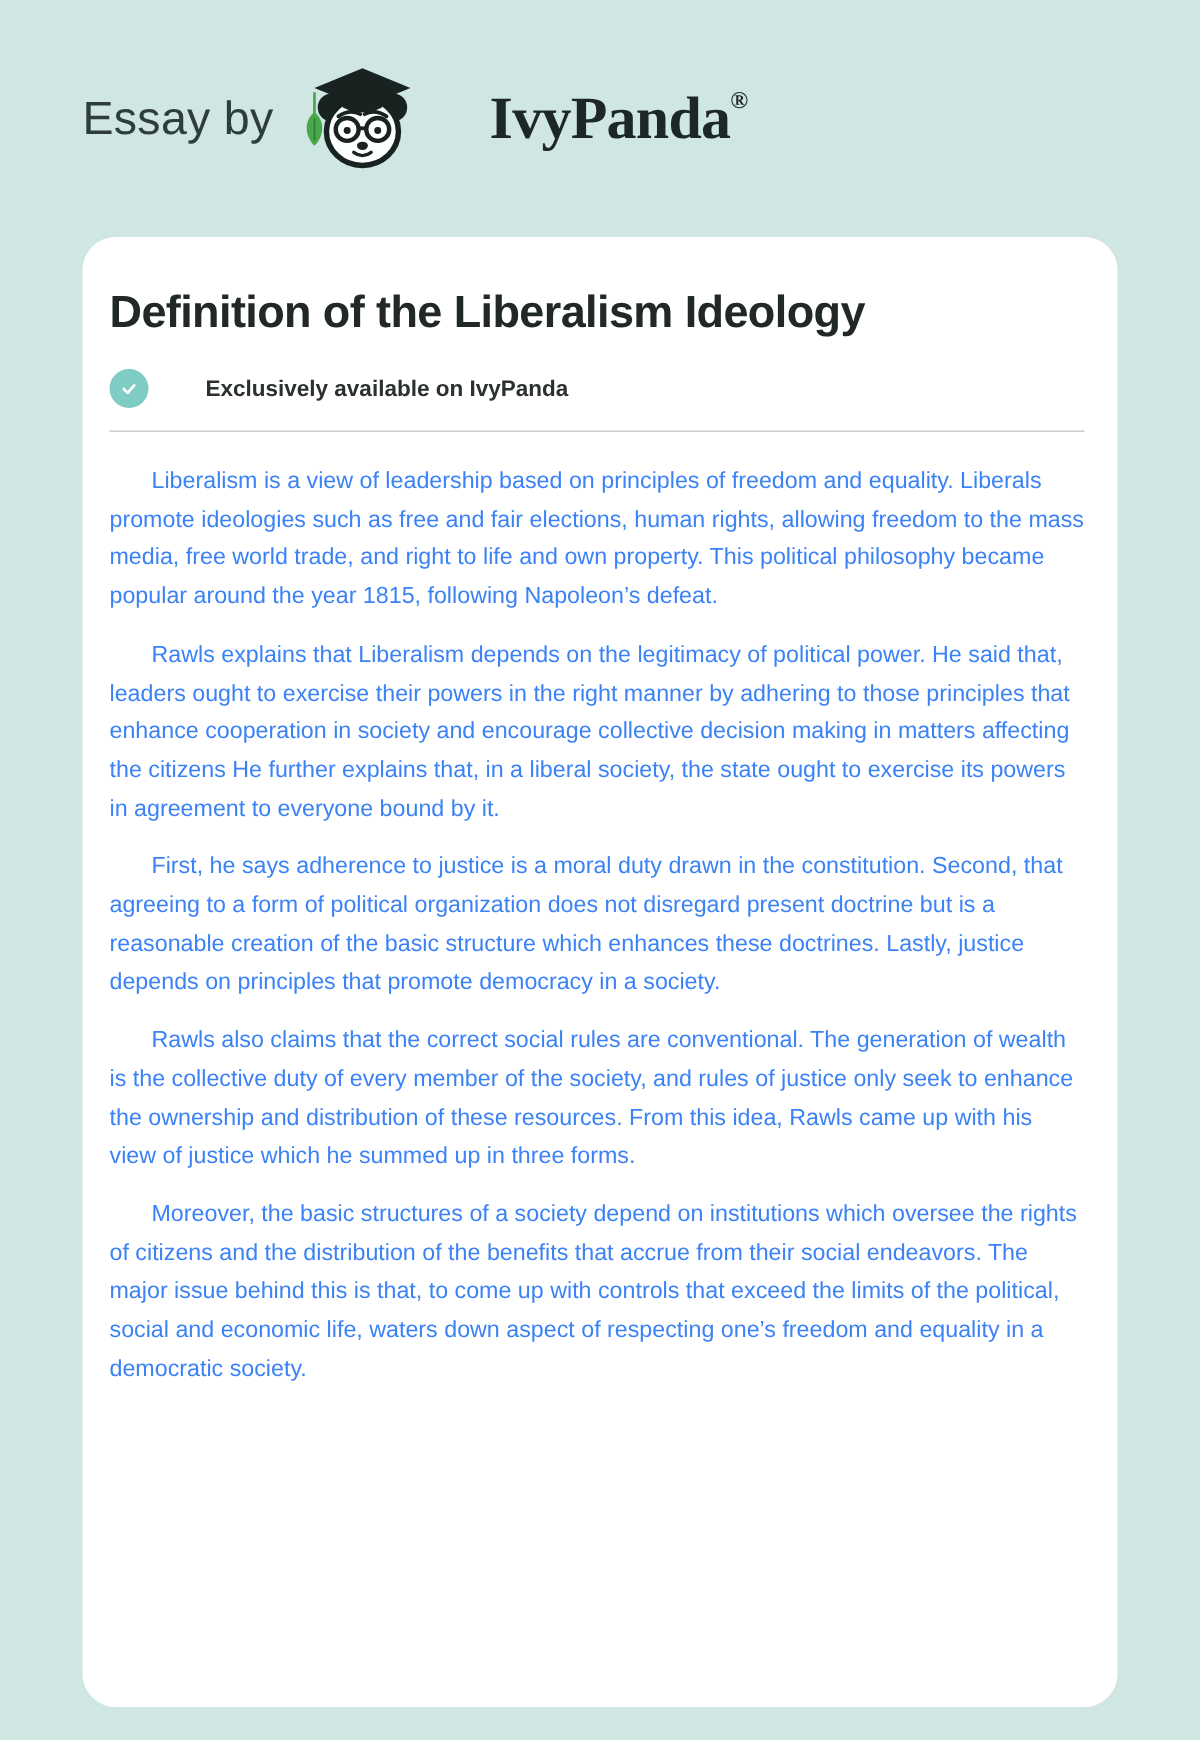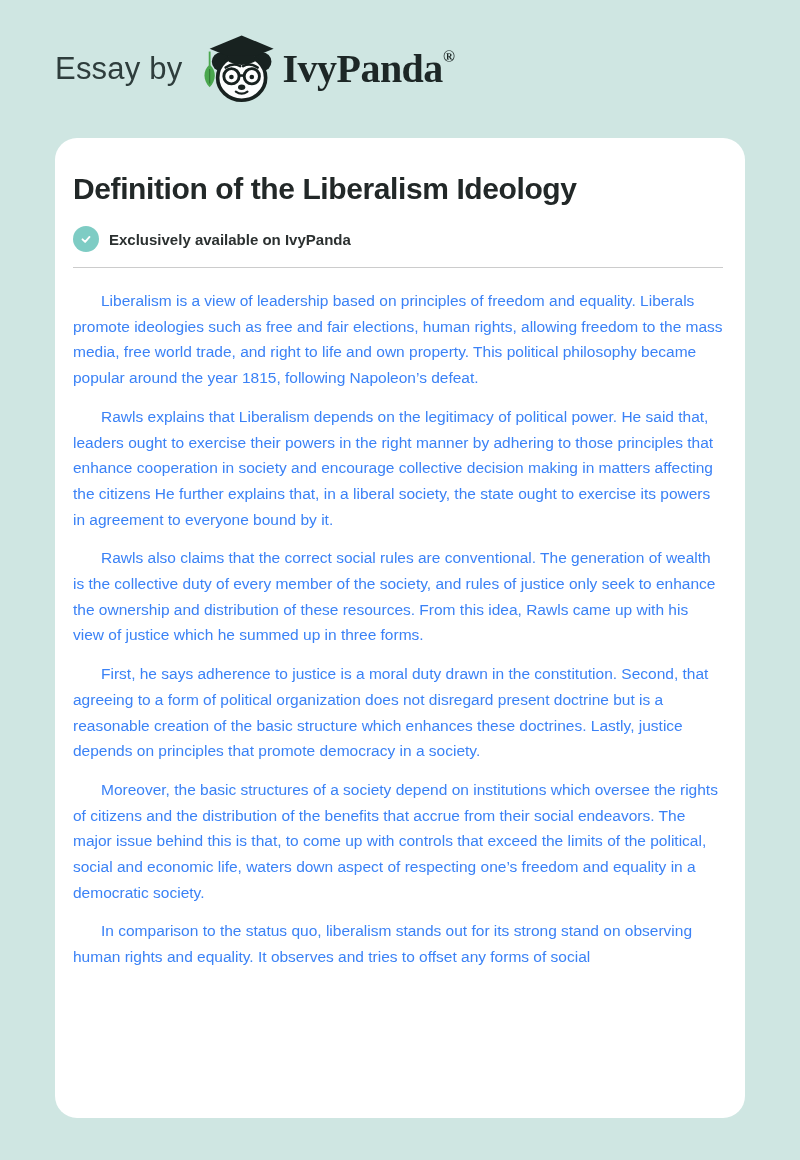--- a/index.html
+++ b/index.html
@@ -7,34 +7,35 @@
   body {
     width: 800px;
     height: 1160px;
     background: #cfe6e2;
     font-family: "Liberation Sans", sans-serif;
     -webkit-font-smoothing: antialiased;
   }
 
   
   .site-header {
-    margin: 4px 55px;
+    margin: 14px 55px;
     height: 130px;
     display: flex;
     align-items: center;
   }
   .essay-by {
     font-size: 31px;
     color: #2e3d3c;
     letter-spacing: 0.2px;
   }
   .logo {
     display: flex;
     align-items: center;
     margin-left: 16px;
+    gap: 44px;
   }
   .logo-mark { width: 80px; height: 74px; display: block; }
   .wordmark {
     font-family: "Liberation Serif", serif;
     font-weight: 700;
     font-size: 40px;
     color: #1d2726;
     margin-left: 4px;
     line-height: 1;
     letter-spacing: -0.5px;
@@ -61,20 +62,21 @@
     margin: 0 0 20px 0;
     font-size: 30px;
     font-weight: 700;
     color: #222828;
     letter-spacing: -0.4px;
   }
   .exclusive-badge {
     display: flex;
     align-items: center;
     margin-bottom: 15px;
+    gap: 28px;
   }
   .check-circle {
     width: 26px;
     height: 26px;
     border-radius: 50%;
     background: #7eccc4;
     display: flex;
     align-items: center;
     justify-content: center;
     flex: 0 0 auto;
@@ -145,18 +147,17 @@
       </svg>
     </span>
     <span class="badge-label">Exclusively available on IvyPanda</span>
   </div>
 
   <hr class="divider">
 
   <div class="essay-body">
     <p>Liberalism is a view of leadership based on principles of freedom and equality. Liberals promote ideologies such as free and fair elections, human rights, allowing freedom to the mass media, free world trade, and right to life and own property. This political philosophy became popular around the year 1815, following Napoleon’s defeat.</p>
     <p>Rawls explains that Liberalism depends on the legitimacy of political power. He said that, leaders ought to exercise their powers in the right manner by adhering to those principles that enhance cooperation in society and encourage collective decision making in matters affecting the citizens He further explains that, in a liberal society, the state ought to exercise its powers in agreement to everyone bound by it.</p>
+    <p>First, he says adherence to justice is a moral duty drawn in the constitution. Second, that agreeing to a form of political organization does not disregard present doctrine but is a reasonable creation of the basic structure which enhances these doctrines. Lastly, justice depends on principles that promote democracy in a society.</p>
     <p>Rawls also claims that the correct social rules are conventional. The generation of wealth is the collective duty of every member of the society, and rules of justice only seek to enhance the ownership and distribution of these resources. From this idea, Rawls came up with his view of justice which he summed up in three forms.</p>
-    <p>First, he says adherence to justice is a moral duty drawn in the constitution. Second, that agreeing to a form of political organization does not disregard present doctrine but is a reasonable creation of the basic structure which enhances these doctrines. Lastly, justice depends on principles that promote democracy in a society.</p>
     <p>Moreover, the basic structures of a society depend on institutions which oversee the rights of citizens and the distribution of the benefits that accrue from their social endeavors. The major issue behind this is that, to come up with controls that exceed the limits of the political, social and economic life, waters down aspect of respecting one’s freedom and equality in a democratic society.</p>
-    <p>In comparison to the status quo, liberalism stands out for its strong stand on observing human rights and equality. It observes and tries to offset any forms of social</p>
   </div>
 </main>
 
 </body></html>

